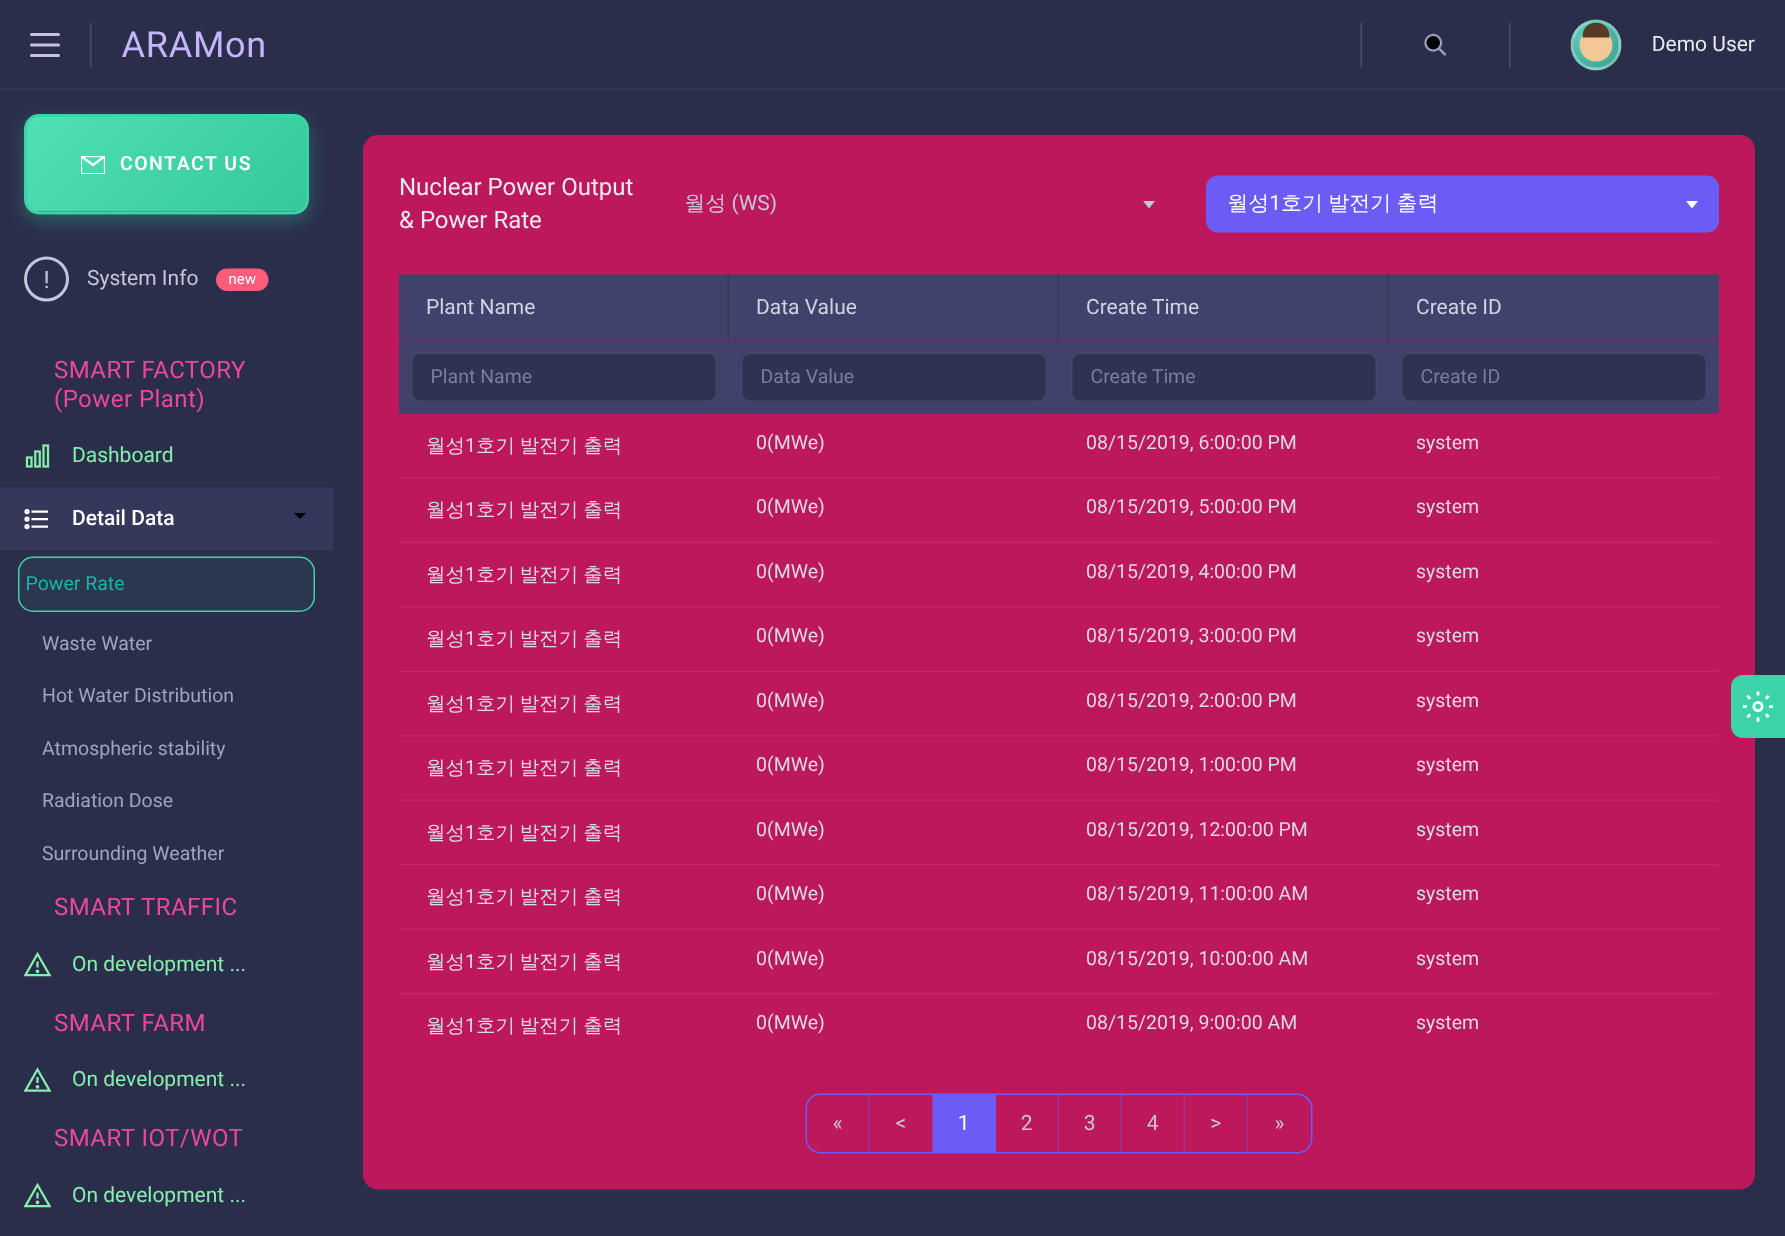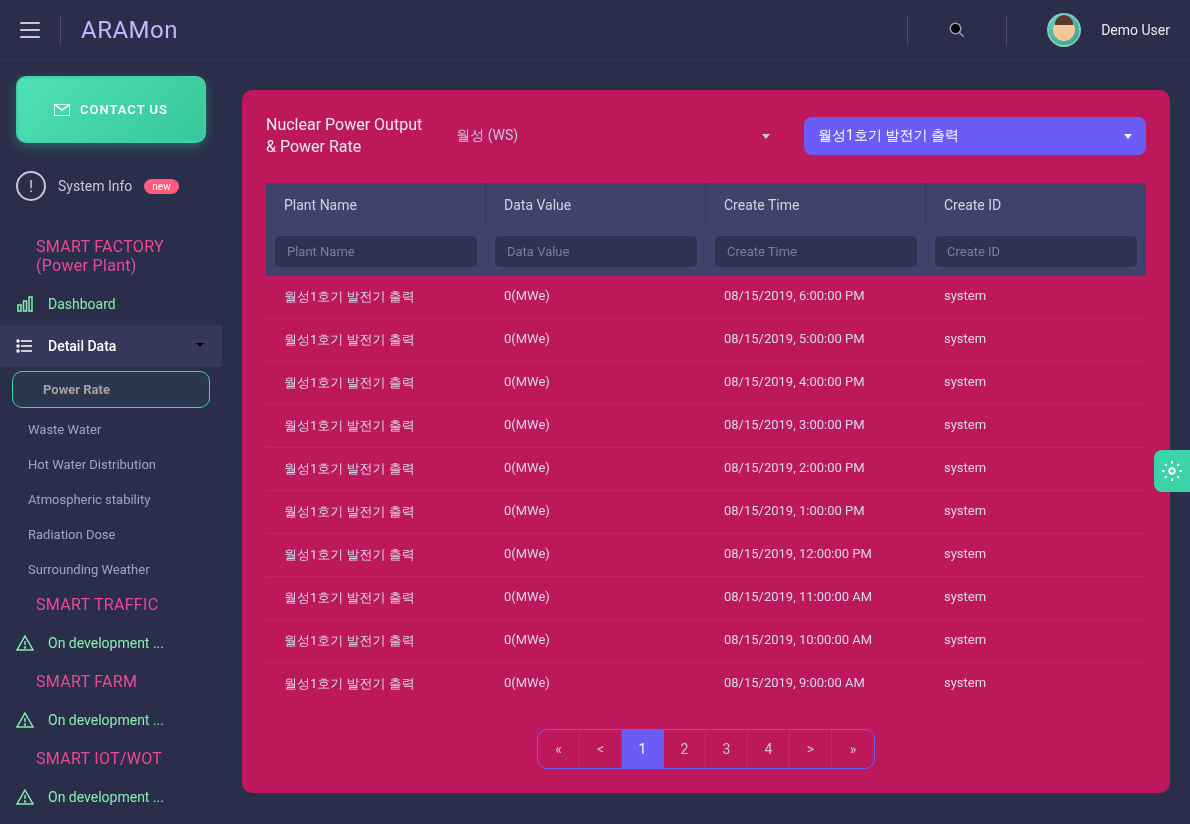--- a/index.html
+++ b/index.html
@@ -32,21 +32,21 @@
     .section-header { font-size: 16px; color: #ec4899; padding: 8px 16px; letter-spacing: 0.3px; margin-left: 20px; }
     
     .nav-item { display: flex; align-items: center; gap: 14px; padding: 12px 16px; cursor: pointer; color: #86efac; font-size: 14px; }
     .nav-item.expanded { background: #35385a; color: #fff; font-weight: 500; }
     .nav-icon { width: 18px; height: 18px; display: flex; align-items: center; justify-content: center; flex-shrink: 0; }
     .nav-icon svg { stroke: currentColor; fill: none; }
     .chevron { margin-left: auto; }
     
     .sub-nav { padding-left: 0; }
     .sub-item { padding: 10px 16px 10px 28px; font-size: 13px; color: #a0a4be; cursor: pointer; }
-    .sub-item.active { margin: 4px 12px; padding: 10px 30px; border: 1px solid #3dd3a8; border-radius: 10px; color: #a3a3a3; background: rgba(61,211,168,0.05); font-weight: bold; }
+    .sub-item.active { margin: 4px 12px; padding: 10px 4px; border: 1px solid #3dd3a8; border-radius: 10px; color: #14b8a6; background: rgba(61,211,168,0.05); }
     
     .main { flex: 1; padding: 30px 20px; overflow-y: auto; }
     .panel { background: #be185d; border-radius: 10px; padding: 24px; }
     
     .panel-header { display: flex; align-items: center; gap: 20px; margin-bottom: 24px; }
     .panel-title { color: #e8eaef; font-size: 16px; line-height: 1.4; flex: 0 0 auto; }
     .select { flex: 1; background: transparent; border: none; color: #c4c7d9; padding: 10px 14px; border-radius: 8px; font-size: 14px; display: flex; align-items: center; justify-content: space-between; cursor: pointer; }
     .select.filled { background: #6b5cf6; color: #fff; }
     .caret { width: 0; height: 0; border-left: 4px solid transparent; border-right: 4px solid transparent; border-top: 5px solid currentColor; }
     

